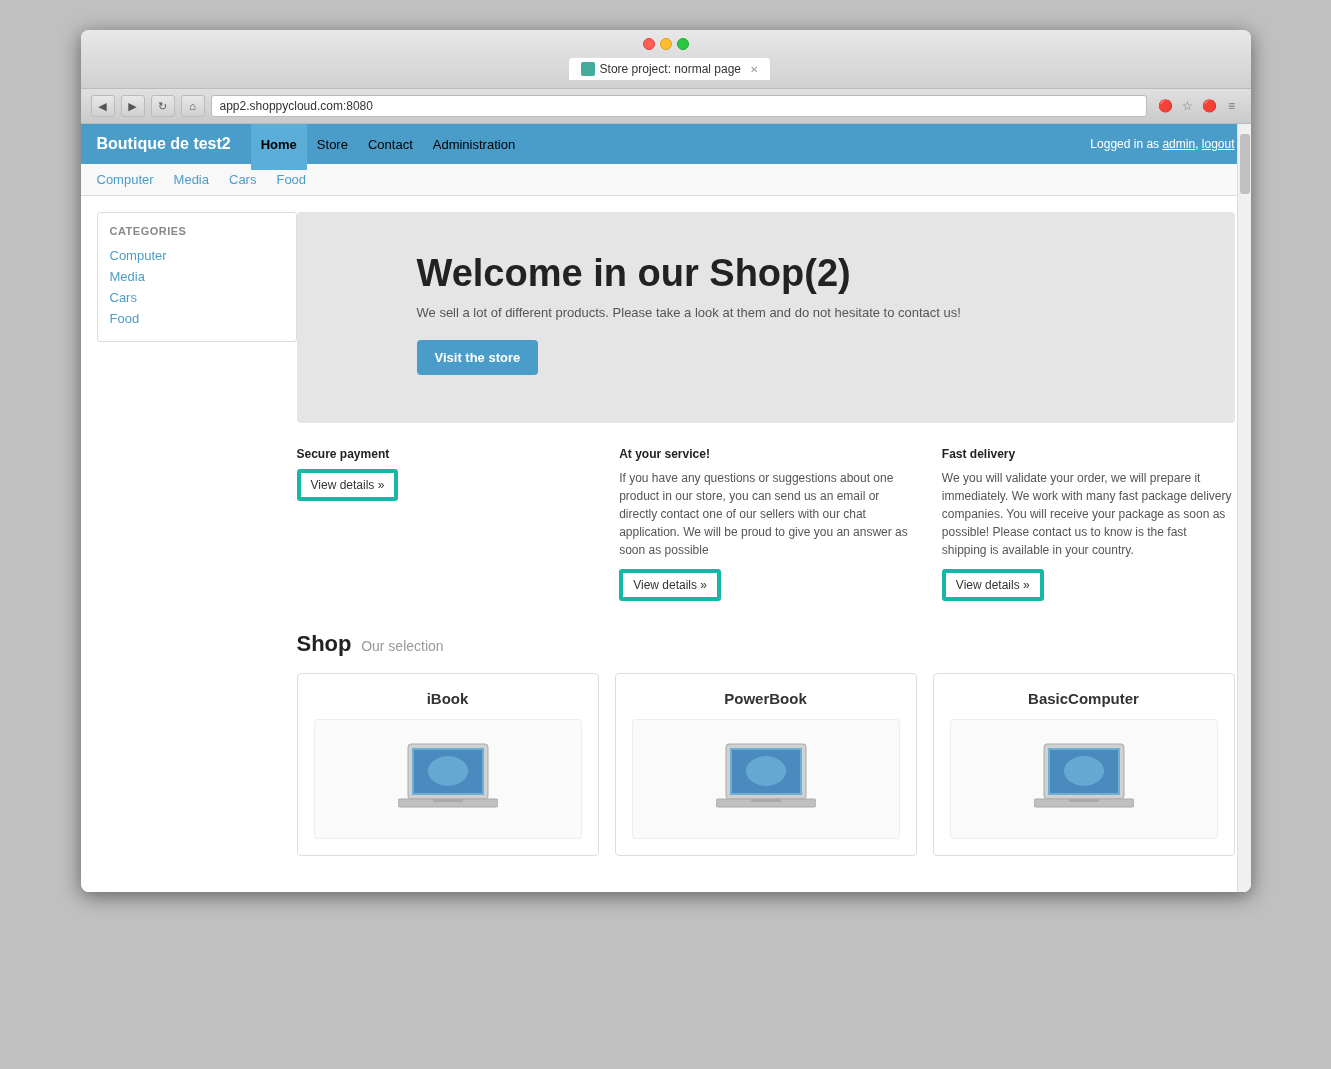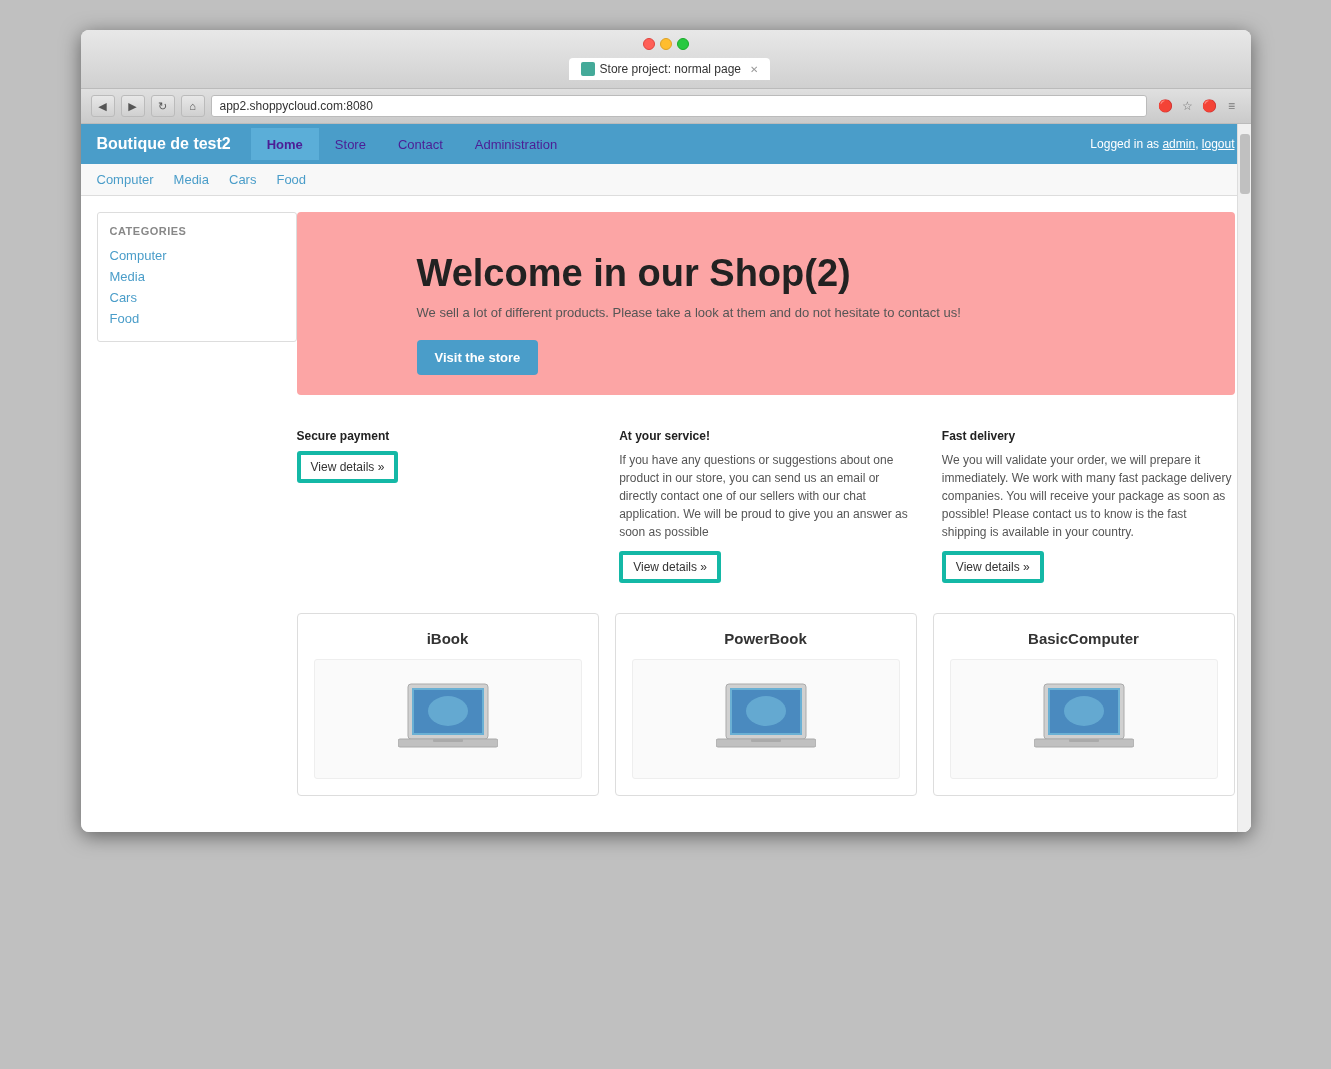--- a/index.html
+++ b/index.html
@@ -89,24 +89,24 @@
       height: 40px;
     }
     .brand {
       color: #fff;
       font-size: 16px;
       font-weight: bold;
       margin-right: 20px;
     }
     .nav-links { display: flex; align-items: center; gap: 0; flex: 1; }
     .nav-link {
-      color: #4c1d95;
+      color: #000000;
       text-decoration: none;
-      padding: 0 16px;
-      height: 32px;
+      padding: 0 10px;
+      height: 52px;
       display: flex; align-items: center;
       font-size: 13px;
       cursor: pointer;
     }
     .nav-link.active { background: #5baed8; font-weight: bold; }
     .auth-section {
       color: #fff;
       font-size: 12px;
       margin-left: auto;
     }
@@ -158,24 +158,24 @@
       font-size: 13px;
       padding: 3px 0;
       cursor: pointer;
     }
 
     
     .main-content { flex: 1; }
 
     
     .hero-banner {
-      background: #fca5a5;
+      background: #e5e5e5;
       border-radius: 4px;
-      padding: 40px 40px 20px 120px;
-      margin-bottom: 34px;
+      padding: 40px 40px 48px 120px;
+      margin-bottom: 24px;
       min-height: 180px;
     }
     .hero-title {
       font-size: 38px;
       font-weight: bold;
       color: #222;
       margin-bottom: 10px;
     }
     .hero-subtitle {
       font-size: 13px;
@@ -389,20 +389,24 @@
 
             <div class="feature-col">
               <div class="feature-title">Fast delivery</div>
               <p class="feature-text">We you will validate your order, we will prepare it immediately. We work with many fast package delivery companies. You will receive your package as soon as possible! Please contact us to know is the fast shipping is available in your country.</p>
               <button class="view-details-btn">View details »</button>
             </div>
 
           </div>
 
           <div class="shop-section">
+            <div class="shop-header">
+              <span class="shop-title">Shop</span>
+              <span class="shop-subtitle">Our selection</span>
+            </div>
 
             <div class="products-grid">
 
               <div class="product-card">
                 <div class="product-name">iBook</div>
                 <div class="product-image-container">
                   <svg class="laptop-icon" viewBox="0 0 100 80" xmlns="http://www.w3.org/2000/svg">
                     <rect x="10" y="5" width="80" height="55" rx="3" fill="#d0d0d0" stroke="#aaa" stroke-width="1"></rect>
                     <rect x="14" y="9" width="72" height="47" fill="#6ab0d4"></rect>
                     <rect x="16" y="11" width="68" height="43" fill="#4a8abf"></rect>

